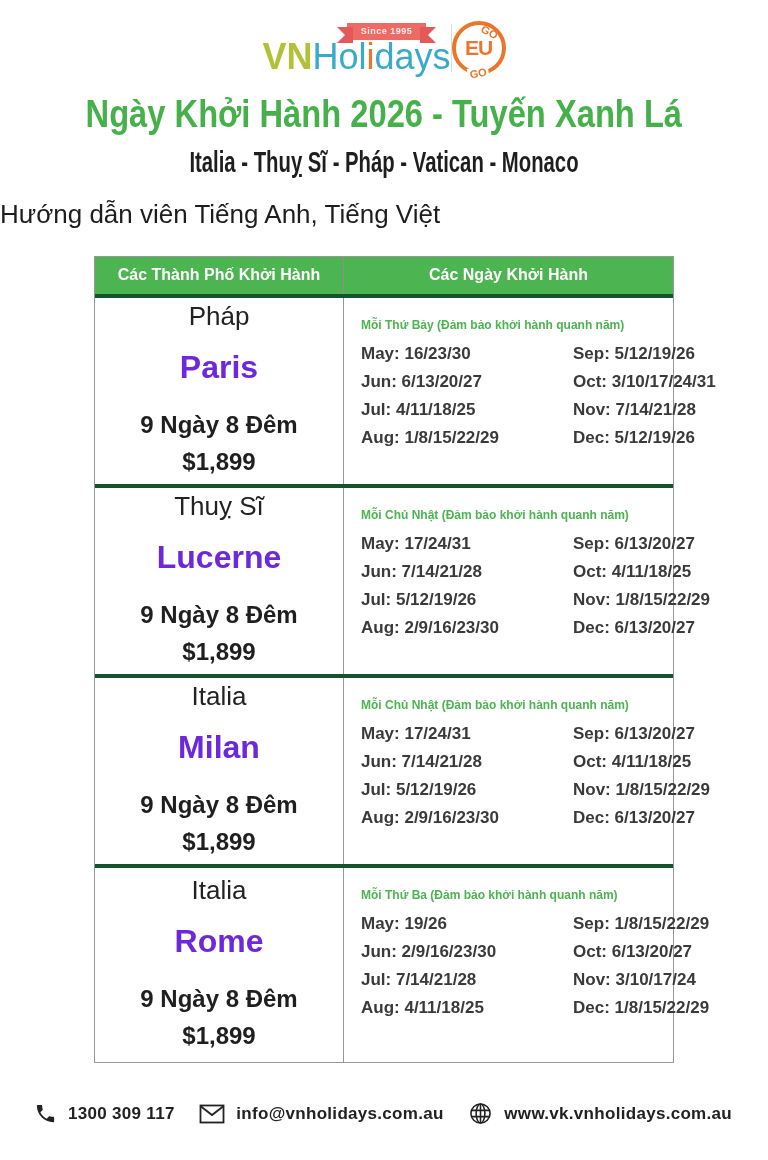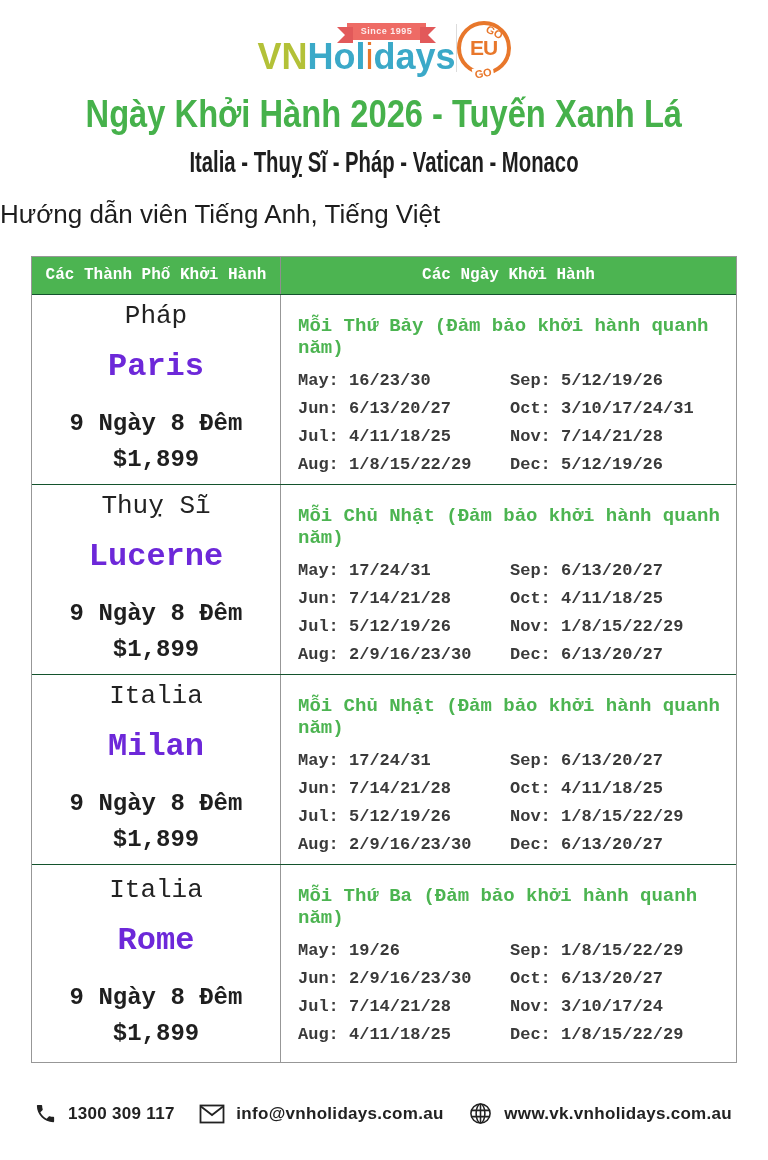--- a/index.html
+++ b/index.html
@@ -15,21 +15,21 @@
   .ribbon {
     position:relative; display:inline-block; margin-left:60px; margin-bottom:-1px;
     background:#ee6b65; color:#fdecec; font-size:9px; font-weight:700;
     padding:3px 14px 4px; letter-spacing:.5px; z-index:1;
   }
   .ribbon::before, .ribbon::after { content:""; position:absolute; top:4px; z-index:-1; border:8px solid #e2595a; }
   .ribbon::before { left:-10px;  border-left-color:transparent; }
   .ribbon::after  { right:-10px; border-right-color:transparent; }
   .brand-text { font-size:36px; line-height:1; white-space:nowrap; }
   .brand-text .vn { color:#b3c138; font-weight:800; }
-  .brand-text .hol, .brand-text .days { color:#3ba9c8; font-weight:700; }
+  .brand-text .hol, .brand-text .days { color:#3ba9c8; font-weight:400; }
   .brand-text .idot { color:#e8772b; font-weight:400; }
   .logo-divider { width:1px; height:48px; background:#dcdcdc; }
   .goeu { position:relative; width:54px; height:54px; border:4px solid #e8772b; border-radius:50%; color:#e8772b; }
   .goeu .go-top { position:absolute; top:1px; right:3px; font-size:11px; font-weight:800; transform:rotate(28deg); }
   .goeu .eu { position:absolute; top:50%; left:50%; transform:translate(-50%,-52%); font-size:21px; font-weight:800; letter-spacing:-1px; }
   .goeu .go-bottom { position:absolute; bottom:-8px; left:50%; transform:translateX(-54%) rotate(-10deg); font-size:11px; font-weight:800; background:#fff; padding:0 2px; }
 
   
   .title-wrap { text-align:center; margin-top:18px; }
   .title {
@@ -38,35 +38,35 @@
   }
   .subtitle-wrap { text-align:center; margin-top:10px; }
   .subtitle {
     display:inline-block; white-space:nowrap; color:#1e1e1e;
     font-size:29px; font-weight:800; transform:scaleX(.70); transform-origin:center;
   }
   .guide-wrap { margin-top:20px; }
   .guide { font-size:26px; color:#1d1d1d; }
 
   
-  .tbl { width:706px; margin:26px auto 0; border:1px solid #979797;font-family:Liberation Mono, monospace; }
+  .tbl { width:580px; margin:26px auto 0; border:1px solid #979797; }
   .tbl-header { display:grid; grid-template-columns:248px 1fr; background:#4cb451; }
   .tbl-header .hcell {
     color:#ffffff; font-size:16px; font-weight:700; text-align:center; padding:9px 0 10px;
   }
   .tbl-header .hcell + .hcell { border-left:1px solid #8f8f8f; }
-  .tbl-row { display:grid; grid-template-columns:248px 1fr; border-top:1px solid #14532d; height:190px; }
+  .tbl-row { display:grid; grid-template-columns:248px 1fr; border-top:4px solid #14532d; height:190px; }
   .tbl-row:last-child { height:198px; }
   .cell-city { display:flex; flex-direction:column; align-items:center; justify-content:center; text-align:center; padding-bottom:6px; }
   .country  { font-size:26px; color:#222222; }
   .city     { font-size:32px; font-weight:800; color:#6d28d9; margin-top:17px; }
   .duration { font-size:24px; font-weight:700; color:#1f1f1f; margin-top:25px; }
   .price    { font-size:24px; font-weight:700; color:#1f1f1f; margin-top:9px; }
   .cell-dates { border-left:1px solid #979797; padding:20px 0 0 17px; }
-  .note { color:#4cb451; font-size:19px; font-weight:700; margin-bottom:8px; }
+  .note { color:#4cb451; font-size:12px; font-weight:700; margin-bottom:8px; }
   .dates-grid { display:grid; grid-template-columns:212px 1fr; }
   .date-line { font-size:17px; font-weight:600; color:#3a3a3a; line-height:28px; white-space:nowrap; }
 
   
   .footer { display:flex; align-items:center; justify-content:space-between; padding:0 36px 0 34px; margin-top:38px; }
   .contact { display:flex; align-items:center; gap:11px; }
   .contact .txt { font-size:17px; font-weight:700; color:#222222; letter-spacing:.3px;text-align:center; }
   .cicon { display:inline-flex; }
 </style>
 </head>

